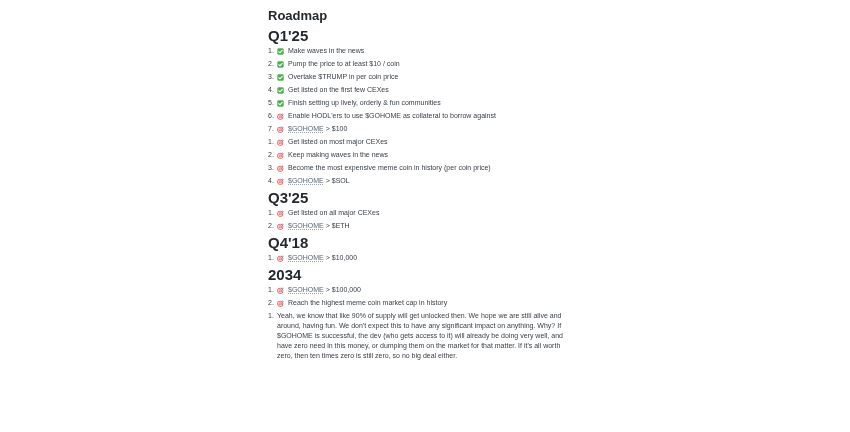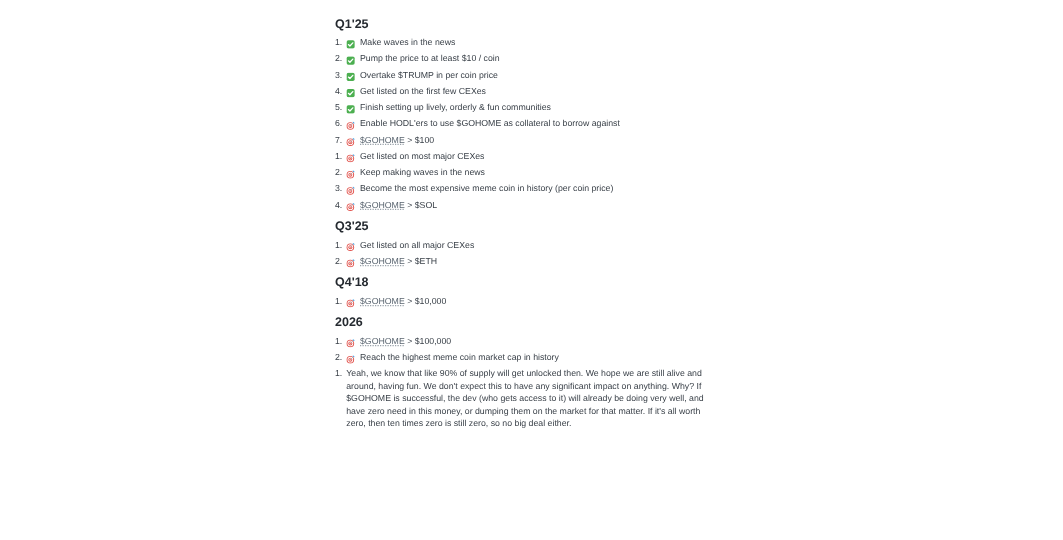--- a/index.html
+++ b/index.html
@@ -17,21 +17,21 @@
     width: 296px;
   }
   h1.page-title {
     font-size: 13px;
     line-height: 16px;
     margin: 0 0 4px 0;
     color: #24292f;
     font-weight: 700;
   }
   h2.section-heading {
-    font-size: 10px;
+    font-size: 15px;
     line-height: 12px;
     margin: 6px 0 4px 0;
     color: #24292f;
     font-weight: 700;
   }
   ol.section-list {
     list-style: none;
     margin: 0;
     padding: 0;
   }
@@ -69,20 +69,21 @@
     text-decoration: underline dotted;
     text-decoration-color: #9aa2aa;
     text-underline-offset: 1px;
     cursor: pointer;
   }
 </style>
 </head>
 <body>
 
 <div class="doc">
+  <h1 class="page-title">Roadmap</h1>
   <div>
       <section>
         <h2 class="section-heading">Q1'25</h2>
         <ol class="section-list">
           <li class="list-item">
             <span class="item-number">1.</span>
             <span class="item-icon">
               <svg viewBox="0 0 12 12">
                 <rect x="0.5" y="0.5" width="11" height="11" rx="2.4" fill="#4caf50"></rect>
                 <path d="M3 6.3 L5 8.2 L9 3.9" stroke="#ffffff" stroke-width="1.8" fill="none" stroke-linecap="round" stroke-linejoin="round"></path>
@@ -275,21 +276,21 @@
                 <circle cx="5.6" cy="6.4" r="0.8" fill="#e2544e"></circle>
                 <path d="M10.4 1.6 L6 6.1" stroke="#b0b6bc" stroke-width="1"></path>
                 <path d="M9.2 0.3 L11.7 2.8 L10.3 3.1 L8.9 1.7 Z" fill="#3aa0e8"></path>
               </svg>
             </span>
             <span class="item-text"><a class="gohome-link">$GOHOME</a> &gt; $10,000</span>
           </li>
         </ol>
       </section>
       <section>
-        <h2 class="section-heading">2026</h2>
+        <h2 class="section-heading">2034</h2>
         <ol class="section-list">
           <li class="list-item">
             <span class="item-number">1.</span>
             <span class="item-icon">
               <svg viewBox="0 0 12 12">
                 <circle cx="5.6" cy="6.4" r="5.2" fill="#e2544e"></circle>
                 <circle cx="5.6" cy="6.4" r="3.9" fill="#ffffff"></circle>
                 <circle cx="5.6" cy="6.4" r="2.7" fill="#e2544e"></circle>
                 <circle cx="5.6" cy="6.4" r="1.5" fill="#ffffff"></circle>
                 <circle cx="5.6" cy="6.4" r="0.8" fill="#e2544e"></circle>

